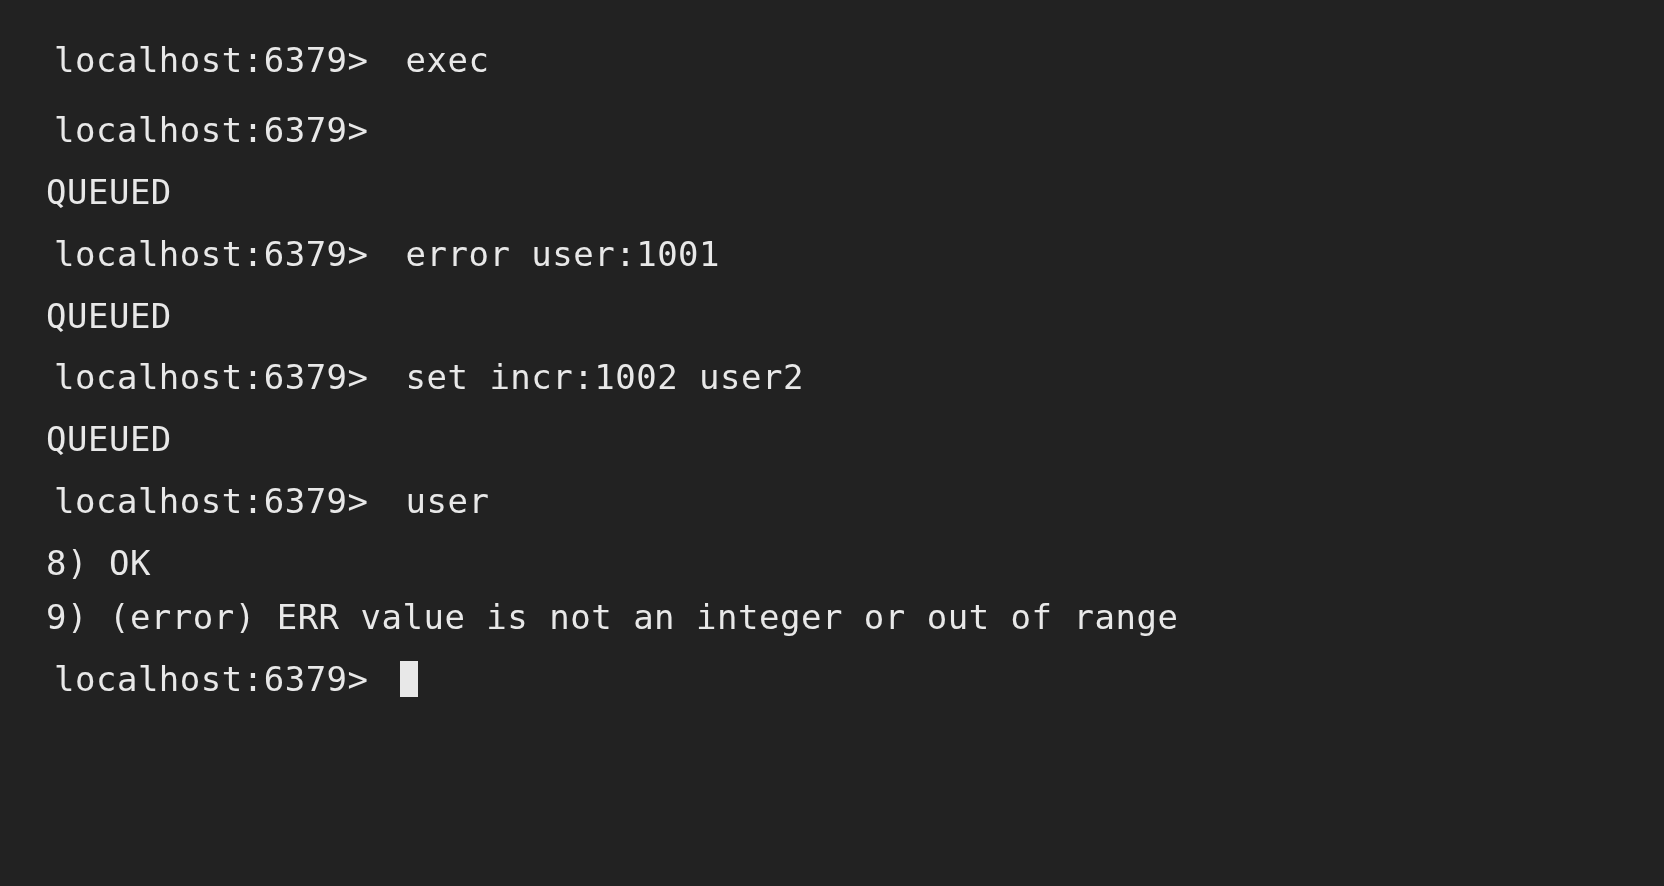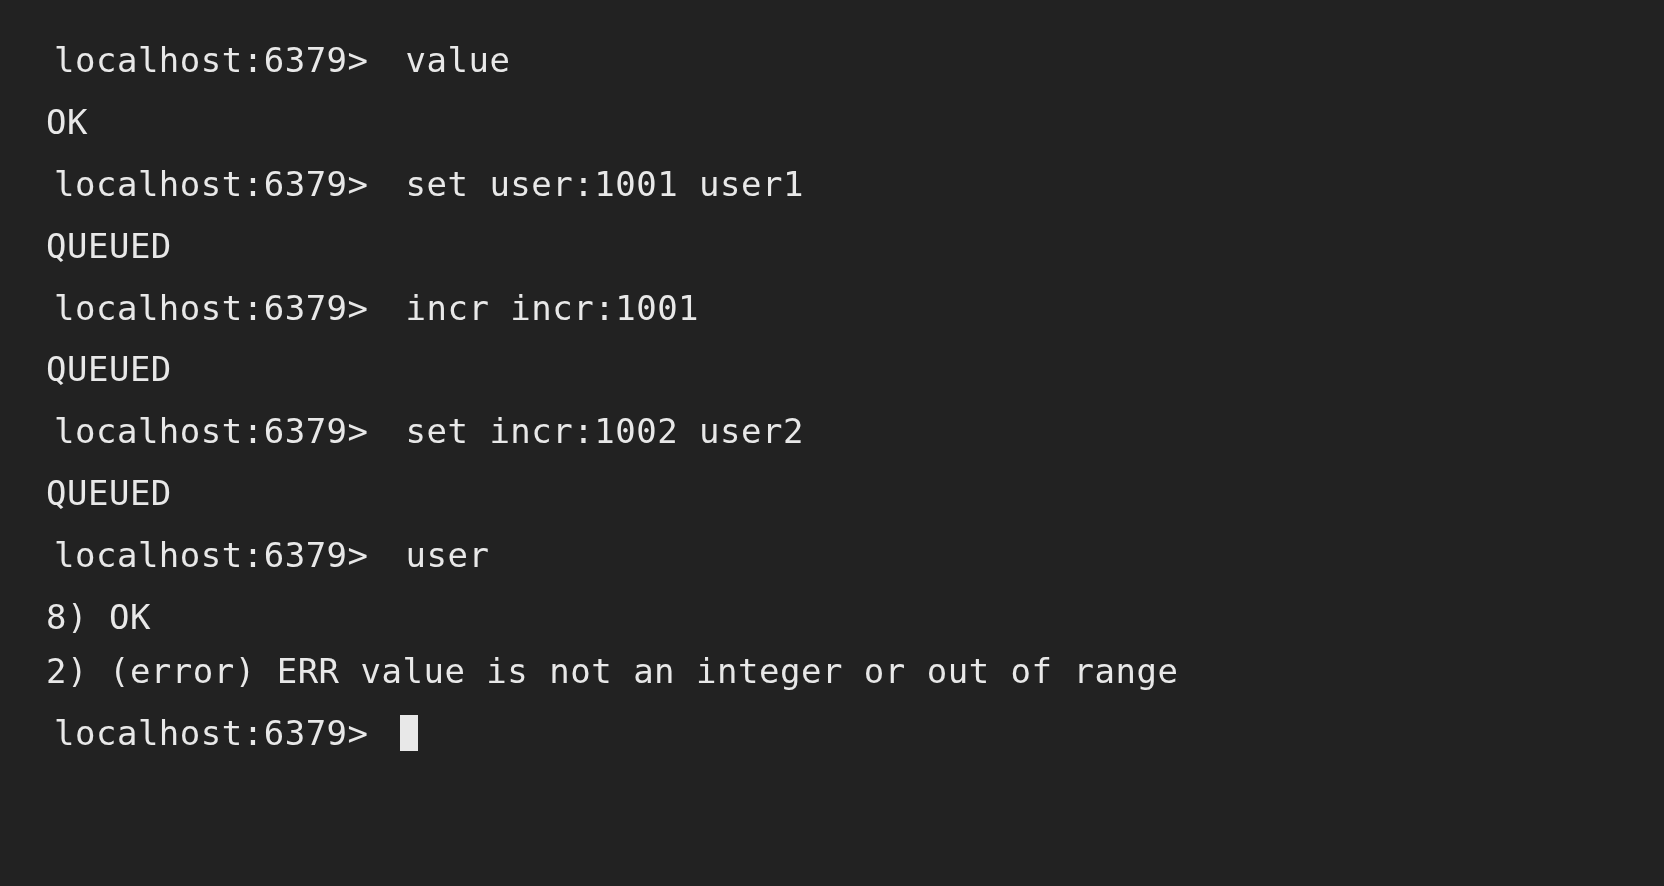--- a/index.html
+++ b/index.html
@@ -36,42 +36,41 @@
       position: relative;
       top: 4px;
     }
   </style>
 </head>
 <body>
 
 <div>
 
   <div class="prompt-line">
-    <span>localhost:6379&gt; </span><span>value</span>
+    <span>localhost:6379&gt; </span><span>exec</span>
   </div>
-  <div class="line">OK</div>
 
   <div class="prompt-line">
-    <span>localhost:6379&gt; </span><span>set user:1001 user1</span>
+    <span>localhost:6379&gt; </span>
   </div>
   <div class="line">QUEUED</div>
 
   <div class="prompt-line">
-    <span>localhost:6379&gt; </span><span>incr incr:1001</span>
+    <span>localhost:6379&gt; </span><span>error user:1001</span>
   </div>
   <div class="line">QUEUED</div>
 
   <div class="prompt-line">
     <span>localhost:6379&gt; </span><span>set incr:1002 user2</span>
   </div>
   <div class="line">QUEUED</div>
 
   <div class="prompt-line">
     <span>localhost:6379&gt; </span><span>user</span>
   </div>
   <div class="line">8) OK</div>
-  <div class="line">2) (error) ERR value is not an integer or out of range</div>
+  <div class="line">9) (error) ERR value is not an integer or out of range</div>
 
   <div class="prompt-line">
     <span>localhost:6379&gt; </span><span class="cursor"></span>
   </div>
 
 </div>
 
 </body></html>

